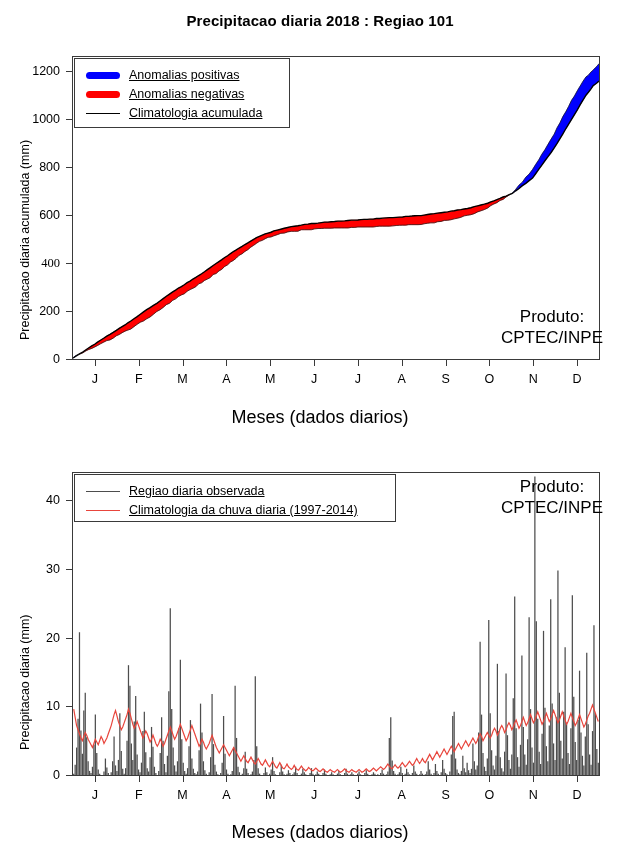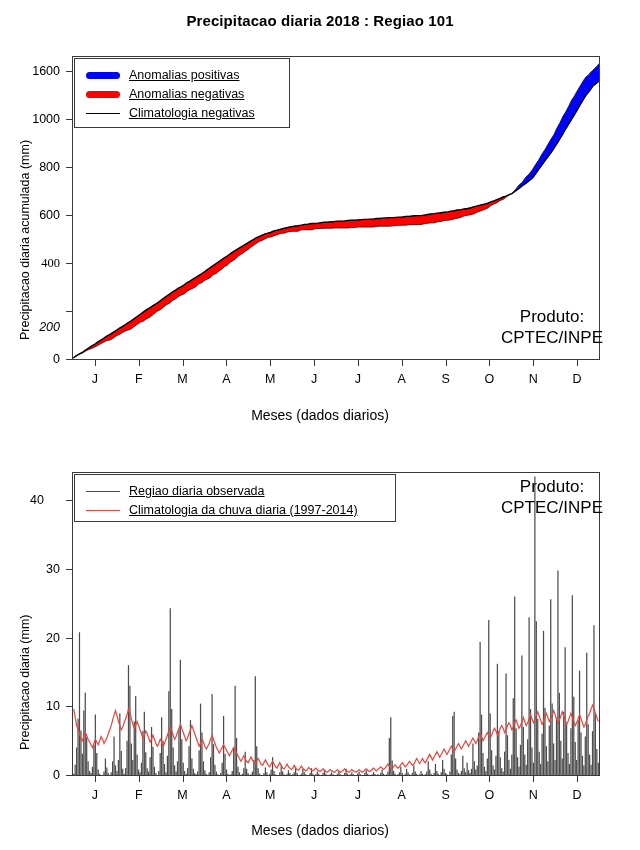--- a/index.html
+++ b/index.html
@@ -11,21 +11,21 @@
     font-size:15px;font-weight:bold;letter-spacing:.1px;
   }
 
   .panel{position:absolute;}
   .frame{position:absolute;border:1px solid #3a3a3a;box-sizing:border-box;background:#fff;}
 
   .yaxis-title{
     position:absolute;transform-origin:0 0;transform:rotate(-90deg);
     font-size:12.5px;white-space:nowrap;
   }
-  .xaxis-title{position:absolute;text-align:center;font-size:14px;width:100%;}
+  .xaxis-title{position:absolute;text-align:center;font-size:18px;width:100%;}
 
   .tick{position:absolute;background:#3a3a3a;}
   .tick-y{width:6px;height:1px;}
   .tick-x{width:1px;height:6px;}
   .ticklabel{position:absolute;font-size:12.5px;white-space:nowrap;}
   .ticklabel.y{text-align:right;transform:translateY(-50%);}
   .ticklabel.x{text-align:center;transform:translateX(-50%);}
 
   .legendbox{position:absolute;border:1px solid #3a3a3a;background:#fff;box-sizing:border-box;}
   .legend-row{position:absolute;display:flex;align-items:center;}
@@ -57,31 +57,31 @@
           <polygon points="6.50,297.10 9.75,295.85 13.01,293.82 15.90,292.42 18.79,291.41 21.68,290.00 24.57,288.51 27.46,286.82 30.64,285.17 33.81,283.55 36.99,282.91 40.17,281.14 43.35,278.75 46.24,277.51 49.13,275.71 52.02,274.13 54.91,273.04 57.80,272.09 60.98,269.64 64.16,267.30 67.34,265.19 70.52,263.94 73.70,261.77 77.07,259.98 80.44,257.26 83.81,254.48 86.99,252.80 90.17,250.45 93.35,247.64 96.53,246.24 99.71,243.29 102.60,241.85 105.49,239.50 108.38,237.91 111.27,236.79 114.16,234.28 117.05,232.59 119.94,231.24 122.83,229.71 125.72,226.81 128.61,225.76 131.50,223.43 134.39,222.05 137.28,220.59 140.17,217.44 143.06,216.58 145.95,213.97 148.84,212.28 151.73,209.42 154.62,207.84 157.51,205.01 160.40,203.40 163.29,201.11 166.18,198.23 169.07,196.80 171.96,194.40 174.85,192.67 177.74,190.18 180.63,188.32 183.52,186.26 186.41,184.32 189.30,183.37 192.19,181.73 195.08,180.29 197.97,179.96 200.86,178.80 204.33,177.65 207.80,176.33 211.27,176.08 214.74,174.88 218.20,174.34 221.58,174.34 224.95,174.22 228.32,172.72 231.69,172.72 235.06,172.72 238.43,172.71 241.74,171.84 245.04,171.50 248.34,171.50 251.65,171.21 254.95,171.21 258.25,171.21 261.55,170.95 264.93,170.95 268.30,170.95 271.67,170.95 275.04,170.95 278.41,170.40 281.79,170.40 284.86,169.99 287.93,169.99 291.00,169.99 294.07,169.98 297.14,169.98 300.21,169.98 303.28,169.55 306.35,169.17 309.72,169.17 313.10,169.17 316.47,169.17 319.84,168.87 323.21,168.50 326.58,168.28 329.65,168.16 332.72,168.16 335.79,167.65 338.87,167.65 341.94,167.65 345.01,167.65 348.08,167.51 351.15,166.77 354.52,166.25 357.89,165.83 361.26,165.83 364.64,164.69 368.01,164.44 371.38,163.42 374.68,163.26 377.99,162.72 381.29,161.85 384.59,161.16 387.89,160.32 391.20,158.86 394.50,158.26 397.87,157.68 401.24,156.65 404.62,154.89 407.99,153.78 411.36,152.57 414.73,150.97 417.80,148.58 420.87,146.96 423.94,145.65 427.01,143.47 430.08,142.40 433.16,139.93 436.23,137.98 436.23,137.70 433.16,139.11 430.08,140.02 427.01,141.45 423.94,142.60 420.87,143.80 417.80,144.90 414.73,146.23 411.36,147.18 407.99,147.95 404.62,148.81 401.24,149.63 397.87,150.72 394.50,151.48 391.20,152.02 387.89,152.62 384.59,152.98 381.29,153.78 377.99,154.14 374.68,154.92 371.38,155.32 368.01,155.72 364.64,156.08 361.26,156.62 357.89,157.03 354.52,157.55 351.15,158.11 348.08,158.58 345.01,158.62 341.94,158.71 338.87,159.06 335.79,159.34 332.72,159.42 329.65,159.95 326.58,160.11 323.21,160.36 319.84,160.59 316.47,160.66 313.10,160.89 309.72,161.16 306.35,161.56 303.28,161.56 300.21,162.08 297.14,162.17 294.07,162.40 291.00,162.40 287.93,162.59 284.86,162.95 281.79,163.13 278.41,163.17 275.04,163.51 271.67,163.91 268.30,164.12 264.93,164.15 261.55,164.53 258.25,164.72 254.95,165.12 251.65,165.12 248.34,165.65 245.04,166.15 241.74,166.43 238.43,166.54 235.06,167.10 231.69,167.40 228.32,168.16 224.95,168.80 221.58,169.22 218.20,169.66 214.74,170.48 211.27,171.29 207.80,172.23 204.33,173.10 200.86,173.91 197.97,175.22 195.08,176.09 192.19,176.94 189.30,178.17 186.41,179.43 183.52,180.72 180.63,182.39 177.74,184.06 174.85,185.87 171.96,187.52 169.07,189.39 166.18,191.02 163.29,192.92 160.40,194.55 157.51,196.56 154.62,198.73 151.73,200.53 148.84,202.65 145.95,204.55 143.06,206.52 140.17,208.49 137.28,210.62 134.39,212.57 131.50,214.72 128.61,216.75 125.72,218.53 122.83,220.42 119.94,222.03 117.05,224.18 114.16,225.69 111.27,227.71 108.38,229.62 105.49,231.03 102.60,233.11 99.71,234.90 96.53,237.07 93.35,239.25 90.17,241.63 86.99,243.97 83.81,246.32 80.44,248.40 77.07,250.67 73.70,252.68 70.52,254.93 67.34,257.26 64.16,259.58 60.98,261.73 57.80,264.02 54.91,265.78 52.02,267.95 49.13,269.62 46.24,271.35 43.35,273.32 40.17,275.38 36.99,277.32 33.81,279.10 30.64,281.26 27.46,283.26 24.57,285.18 21.68,287.24 18.79,288.82 15.90,290.78 13.01,292.78 9.75,295.08 6.50,296.91" fill="#ff0000" stroke="#ff0000" stroke-width="0.4"></polygon>
           <path d="M0.00,301.02L3.25,298.88L6.50,296.91L9.75,295.08L13.01,292.78L15.90,290.78L18.79,288.82L21.68,287.24L24.57,285.18L27.46,283.26L30.64,281.26L33.81,279.10L36.99,277.32L40.17,275.38L43.35,273.32L46.24,271.35L49.13,269.62L52.02,267.95L54.91,265.78L57.80,264.02L60.98,261.73L64.16,259.58L67.34,257.26L70.52,254.93L73.70,252.68L77.07,250.67L80.44,248.40L83.81,246.32L86.99,243.97L90.17,241.63L93.35,239.25L96.53,237.07L99.71,234.90L102.60,233.11L105.49,231.03L108.38,229.62L111.27,227.71L114.16,225.69L117.05,224.18L119.94,222.03L122.83,220.42L125.72,218.53L128.61,216.75L131.50,214.72L134.39,212.57L137.28,210.62L140.17,208.49L143.06,206.52L145.95,204.55L148.84,202.65L151.73,200.53L154.62,198.73L157.51,196.56L160.40,194.55L163.29,192.92L166.18,191.02L169.07,189.39L171.96,187.52L174.85,185.87L177.74,184.06L180.63,182.39L183.52,180.72L186.41,179.43L189.30,178.17L192.19,176.94L195.08,176.09L197.97,175.22L200.86,173.91L204.33,173.10L207.80,172.23L211.27,171.29L214.74,170.48L218.20,169.66L221.58,169.22L224.95,168.80L228.32,168.16L231.69,167.40L235.06,167.10L238.43,166.54L241.74,166.43L245.04,166.15L248.34,165.65L251.65,165.12L254.95,165.12L258.25,164.72L261.55,164.53L264.93,164.15L268.30,164.12L271.67,163.91L275.04,163.51L278.41,163.17L281.79,163.13L284.86,162.95L287.93,162.59L291.00,162.40L294.07,162.40L297.14,162.17L300.21,162.08L303.28,161.56L306.35,161.56L309.72,161.16L313.10,160.89L316.47,160.66L319.84,160.59L323.21,160.36L326.58,160.11L329.65,159.95L332.72,159.42L335.79,159.34L338.87,159.06L341.94,158.71L345.01,158.62L348.08,158.58L351.15,158.11L354.52,157.55L357.89,157.03L361.26,156.62L364.64,156.08L368.01,155.72L371.38,155.32L374.68,154.92L377.99,154.14L381.29,153.78L384.59,152.98L387.89,152.62L391.20,152.02L394.50,151.48L397.87,150.72L401.24,149.63L404.62,148.81L407.99,147.95L411.36,147.18L414.73,146.23L417.80,144.90L420.87,143.80L423.94,142.60L427.01,141.45L430.08,140.02L433.16,139.11L436.23,137.70L439.30,136.46L442.67,133.81L446.04,131.46L449.41,128.60L452.78,126.32L456.16,123.59L459.53,121.07L462.62,116.78L465.72,112.33L468.82,108.13L471.91,103.75L475.01,99.62L478.11,95.49L481.20,90.90L484.09,86.46L486.98,81.57L489.87,76.77L492.76,71.76L495.65,67.08L498.54,62.45L501.43,57.58L504.32,52.79L507.21,47.71L510.10,42.93L512.99,38.18L515.40,35.27L517.81,32.12L520.22,28.60L522.15,27.28L524.07,25.70L526.00,23.97" fill="none" stroke="#000000" stroke-width="1.4"></path>
           <path d="M0.00,300.94L3.25,298.52L6.50,297.10L9.75,295.85L13.01,293.82L15.90,292.42L18.79,291.41L21.68,290.00L24.57,288.51L27.46,286.82L30.64,285.17L33.81,283.55L36.99,282.91L40.17,281.14L43.35,278.75L46.24,277.51L49.13,275.71L52.02,274.13L54.91,273.04L57.80,272.09L60.98,269.64L64.16,267.30L67.34,265.19L70.52,263.94L73.70,261.77L77.07,259.98L80.44,257.26L83.81,254.48L86.99,252.80L90.17,250.45L93.35,247.64L96.53,246.24L99.71,243.29L102.60,241.85L105.49,239.50L108.38,237.91L111.27,236.79L114.16,234.28L117.05,232.59L119.94,231.24L122.83,229.71L125.72,226.81L128.61,225.76L131.50,223.43L134.39,222.05L137.28,220.59L140.17,217.44L143.06,216.58L145.95,213.97L148.84,212.28L151.73,209.42L154.62,207.84L157.51,205.01L160.40,203.40L163.29,201.11L166.18,198.23L169.07,196.80L171.96,194.40L174.85,192.67L177.74,190.18L180.63,188.32L183.52,186.26L186.41,184.32L189.30,183.37L192.19,181.73L195.08,180.29L197.97,179.96L200.86,178.80L204.33,177.65L207.80,176.33L211.27,176.08L214.74,174.88L218.20,174.34L221.58,174.34L224.95,174.22L228.32,172.72L231.69,172.72L235.06,172.72L238.43,172.71L241.74,171.84L245.04,171.50L248.34,171.50L251.65,171.21L254.95,171.21L258.25,171.21L261.55,170.95L264.93,170.95L268.30,170.95L271.67,170.95L275.04,170.95L278.41,170.40L281.79,170.40L284.86,169.99L287.93,169.99L291.00,169.99L294.07,169.98L297.14,169.98L300.21,169.98L303.28,169.55L306.35,169.17L309.72,169.17L313.10,169.17L316.47,169.17L319.84,168.87L323.21,168.50L326.58,168.28L329.65,168.16L332.72,168.16L335.79,167.65L338.87,167.65L341.94,167.65L345.01,167.65L348.08,167.51L351.15,166.77L354.52,166.25L357.89,165.83L361.26,165.83L364.64,164.69L368.01,164.44L371.38,163.42L374.68,163.26L377.99,162.72L381.29,161.85L384.59,161.16L387.89,160.32L391.20,158.86L394.50,158.26L397.87,157.68L401.24,156.65L404.62,154.89L407.99,153.78L411.36,152.57L414.73,150.97L417.80,148.58L420.87,146.96L423.94,145.65L427.01,143.47L430.08,142.40L433.16,139.93L436.23,137.98L439.30,136.21L442.67,132.39L446.04,128.11L449.41,125.13L452.78,120.23L456.16,117.08L459.53,112.57L462.62,107.58L465.72,102.89L468.82,97.30L471.91,92.74L475.01,87.37L478.11,82.12L481.20,77.15L484.09,70.79L486.98,65.82L489.87,59.56L492.76,54.83L495.65,49.38L498.54,43.32L501.43,39.08L504.32,33.75L507.21,28.99L510.10,24.14L512.99,19.88L515.40,18.19L517.81,15.13L520.22,13.10L522.15,10.96L524.07,9.14L526.00,6.71" fill="none" stroke="#111" stroke-width="0.7"></path>
         </g>
     </svg>
 
     <div id="top-yticks">
         <div class="tick tick-y" style="left: 66px; top: 319px;"></div>
         <div class="ticklabel y" style="left: 16px; top: 319px; width: 44px;">0</div>
         <div class="tick tick-y" style="left: 66px; top: 271.063px;"></div>
-        <div class="ticklabel y" style="left: 16px; top: 287px; width: 44px; font-style: italic;">200</div>
+        <div class="ticklabel y" style="left: 16px; top: 271px; width: 44px;">200</div>
         <div class="tick tick-y" style="left: 66px; top: 223.127px;"></div>
         <div class="ticklabel y" style="left: 16px; top: 223.127px; width: 44px; font-family: Liberation Serif, serif;">400</div>
         <div class="tick tick-y" style="left: 66px; top: 175.19px;"></div>
         <div class="ticklabel y" style="left: 16px; top: 175.19px; width: 44px;">600</div>
         <div class="tick tick-y" style="left: 66px; top: 127.254px;"></div>
         <div class="ticklabel y" style="left: 16px; top: 127.254px; width: 44px;">800</div>
         <div class="tick tick-y" style="left: 66px; top: 79.3175px;"></div>
         <div class="ticklabel y" style="left: 16px; top: 79.3175px; width: 44px;">1000</div>
         <div class="tick tick-y" style="left: 66px; top: 31.381px;"></div>
-        <div class="ticklabel y" style="left: 16px; top: 31.381px; width: 44px;">1600</div>
+        <div class="ticklabel y" style="left: 16px; top: 31.381px; width: 44px;">1200</div>
       </div>
     <div id="top-xticks">
         <div class="tick tick-x" style="left: 94.9167px; top: 320px;"></div>
         <div class="ticklabel x" style="left: 94.9167px; top: 332px;">J</div>
         <div class="tick tick-x" style="left: 138.75px; top: 320px;"></div>
         <div class="ticklabel x" style="left: 138.75px; top: 332px;">F</div>
         <div class="tick tick-x" style="left: 182.583px; top: 320px;"></div>
         <div class="ticklabel x" style="left: 182.583px; top: 332px;">M</div>
         <div class="tick tick-x" style="left: 226.417px; top: 320px;"></div>
         <div class="ticklabel x" style="left: 226.417px; top: 332px;">A</div>
@@ -108,21 +108,21 @@
         <div class="legend-row" style="left: 86px; top: 28px;">
           <span class="legend-swatch" style="background: rgb(0, 0, 255);"></span>
           <span class="legend-label">Anomalias positivas</span>
         </div>
         <div class="legend-row" style="left: 86px; top: 47px;">
           <span class="legend-swatch" style="background: rgb(255, 0, 0);"></span>
           <span class="legend-label">Anomalias negativas</span>
         </div>
         <div class="legend-row" style="left: 86px; top: 66px;">
           <span class="legend-line" style="border-top-color: rgb(0, 0, 0);"></span>
-          <span class="legend-label">Climatologia negativas</span>
+          <span class="legend-label">Climatologia acumulada</span>
         </div>
       </div>
 
     <div class="produto" style="left:492px;top:266px;width:120px;">
       <span>Produto:</span><br>
       <span>CPTEC/INPE</span>
     </div>
 
     <div class="xaxis-title" style="left:0;top:367px;">Meses (dados diarios)</div>
   </div>
@@ -460,21 +460,21 @@
     <div id="bottom-yticks">
         <div class="tick tick-y" style="left: 66px; top: 313px;"></div>
         <div class="ticklabel y" style="left: 16px; top: 313px; width: 44px;">0</div>
         <div class="tick tick-y" style="left: 66px; top: 244.364px;"></div>
         <div class="ticklabel y" style="left: 16px; top: 244.364px; width: 44px;">10</div>
         <div class="tick tick-y" style="left: 66px; top: 175.727px;"></div>
         <div class="ticklabel y" style="left: 16px; top: 175.727px; width: 44px;">20</div>
         <div class="tick tick-y" style="left: 66px; top: 107.091px;"></div>
         <div class="ticklabel y" style="left: 16px; top: 107.091px; width: 44px;">30</div>
         <div class="tick tick-y" style="left: 66px; top: 38.4545px;"></div>
-        <div class="ticklabel y" style="left: 0; top: 38.4545px; width: 44px;">40</div>
+        <div class="ticklabel y" style="left: 16px; top: 38.4545px; width: 44px;">40</div>
       </div>
     <div id="bottom-xticks">
         <div class="tick tick-x" style="left: 94.9167px; top: 314px;"></div>
         <div class="ticklabel x" style="left: 94.9167px; top: 326px;">J</div>
         <div class="tick tick-x" style="left: 138.75px; top: 314px;"></div>
         <div class="ticklabel x" style="left: 138.75px; top: 326px;">F</div>
         <div class="tick tick-x" style="left: 182.583px; top: 314px;"></div>
         <div class="ticklabel x" style="left: 182.583px; top: 326px;">M</div>
         <div class="tick tick-x" style="left: 226.417px; top: 314px;"></div>
         <div class="ticklabel x" style="left: 226.417px; top: 326px;">A</div>

